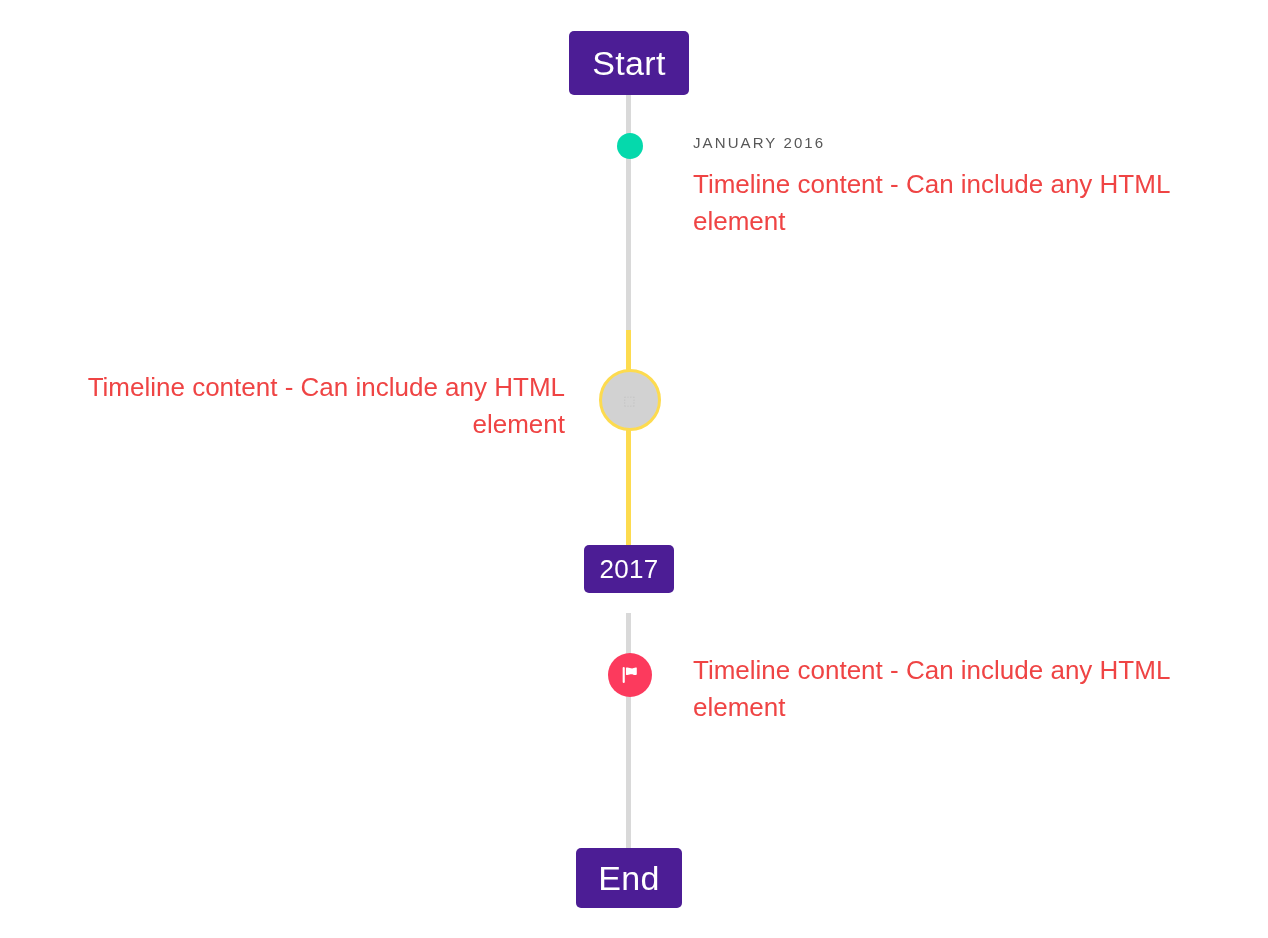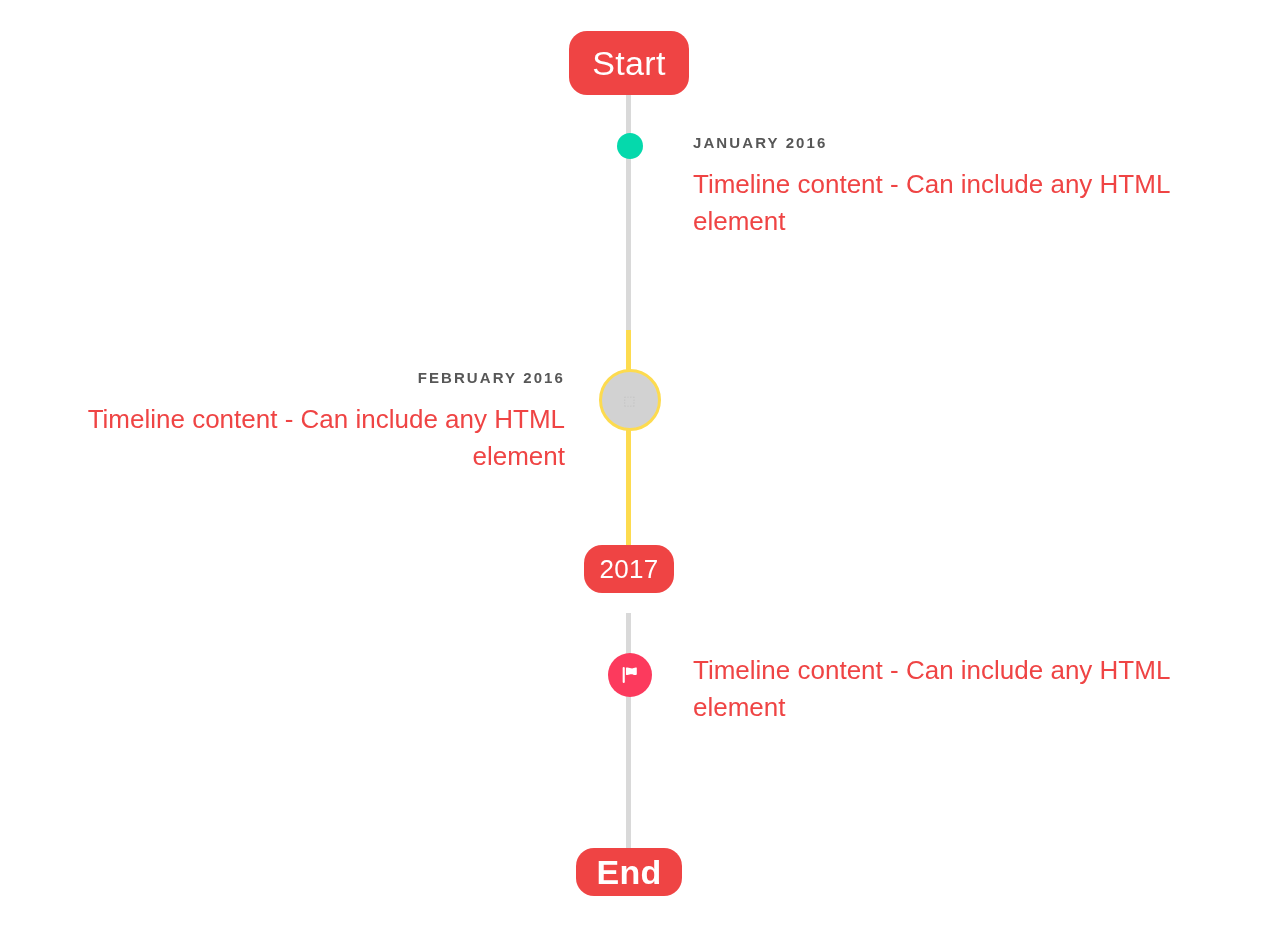--- a/index.html
+++ b/index.html
@@ -27,46 +27,45 @@
     width: 5px;
   }
   .line-gray-top    { top: 95px;  height: 235px; background: #d9d9d9; }
   .line-yellow-up   { top: 330px; height: 42px;  background: #fddb4f; }
   .line-yellow-down { top: 428px; height: 137px; background: #fddb4f; }
   .line-gray-bottom { top: 613px; height: 238px; background: #d9d9d9; }
 
   
   .badge {
     position: absolute;
-    background: #ef4444;
+    background: #4c1d95;
     color: #ffffff;
-    border-radius: 18px;
+    border-radius: 5px;
     display: flex;
     align-items: center;
     justify-content: center;
     font-weight: 400;
     letter-spacing: 0.3px;
     box-sizing: border-box;
     z-index: 4;
   }
   .badge-start {
     left: 569px; top: 31px;
     width: 120px; height: 64px;
     font-size: 34px;
   }
   .badge-mid {
     left: 584px; top: 545px;
     width: 90px; height: 48px;
     font-size: 26px;
   }
   .badge-end {
     left: 576px; top: 848px;
-    width: 106px; height: 48px;
+    width: 106px; height: 60px;
     font-size: 34px;
-    font-weight: bold;
   }
 
   
   .marker {
     position: absolute;
     box-sizing: border-box;
     border-radius: 50%;
     z-index: 5;
   }
   .marker-dot {
@@ -97,21 +96,21 @@
     display: flex;
     align-items: center;
     justify-content: center;
   }
   .marker-flag svg { display: block; }
 
   
   .entry { position: absolute; }
   .entry .date {
     font-size: 15px;
-    font-weight: bold;
+    font-weight: normal;
     letter-spacing: 2.1px;
     color: #575757;
     text-transform: uppercase;
     margin: 0 0 14px 0;
     line-height: 1.2;
   }
   .entry .body {
     font-size: 26px;
     color: #ef4444;
     line-height: 1.42;
@@ -141,21 +140,20 @@
   <div class="marker marker-dot"></div>
   <div class="entry entry-right entry-jan">
     <p class="date">JANUARY 2016</p>
     <p class="body">Timeline content - Can include any HTML element</p>
   </div>
 
   <div class="marker marker-ring">
     <span class="glyph">⬚</span>
   </div>
   <div class="entry entry-left entry-feb">
-    <p class="date">FEBRUARY 2016</p>
     <p class="body">Timeline content - Can include any HTML element</p>
   </div>
 
   <div class="badge badge-mid">2017</div>
 
   <div class="marker marker-flag">
     <span>
       <svg width="22" height="22" viewBox="0 0 24 24" aria-hidden="true">
         <rect x="4" y="3.2" width="2.3" height="17.6" rx="1.1" fill="#ffffff"></rect>
         <path d="M7.6 4.2 C10.4 2.6 13.2 6.0 16.0 4.4 C17.6 3.5 18.6 3.6 19.4 4.0 L19.4 11.4 C18.4 12.2 17.0 12.4 15.6 11.7 C12.8 10.2 10.2 13.0 7.6 11.6 Z" fill="#ffffff"></path>

